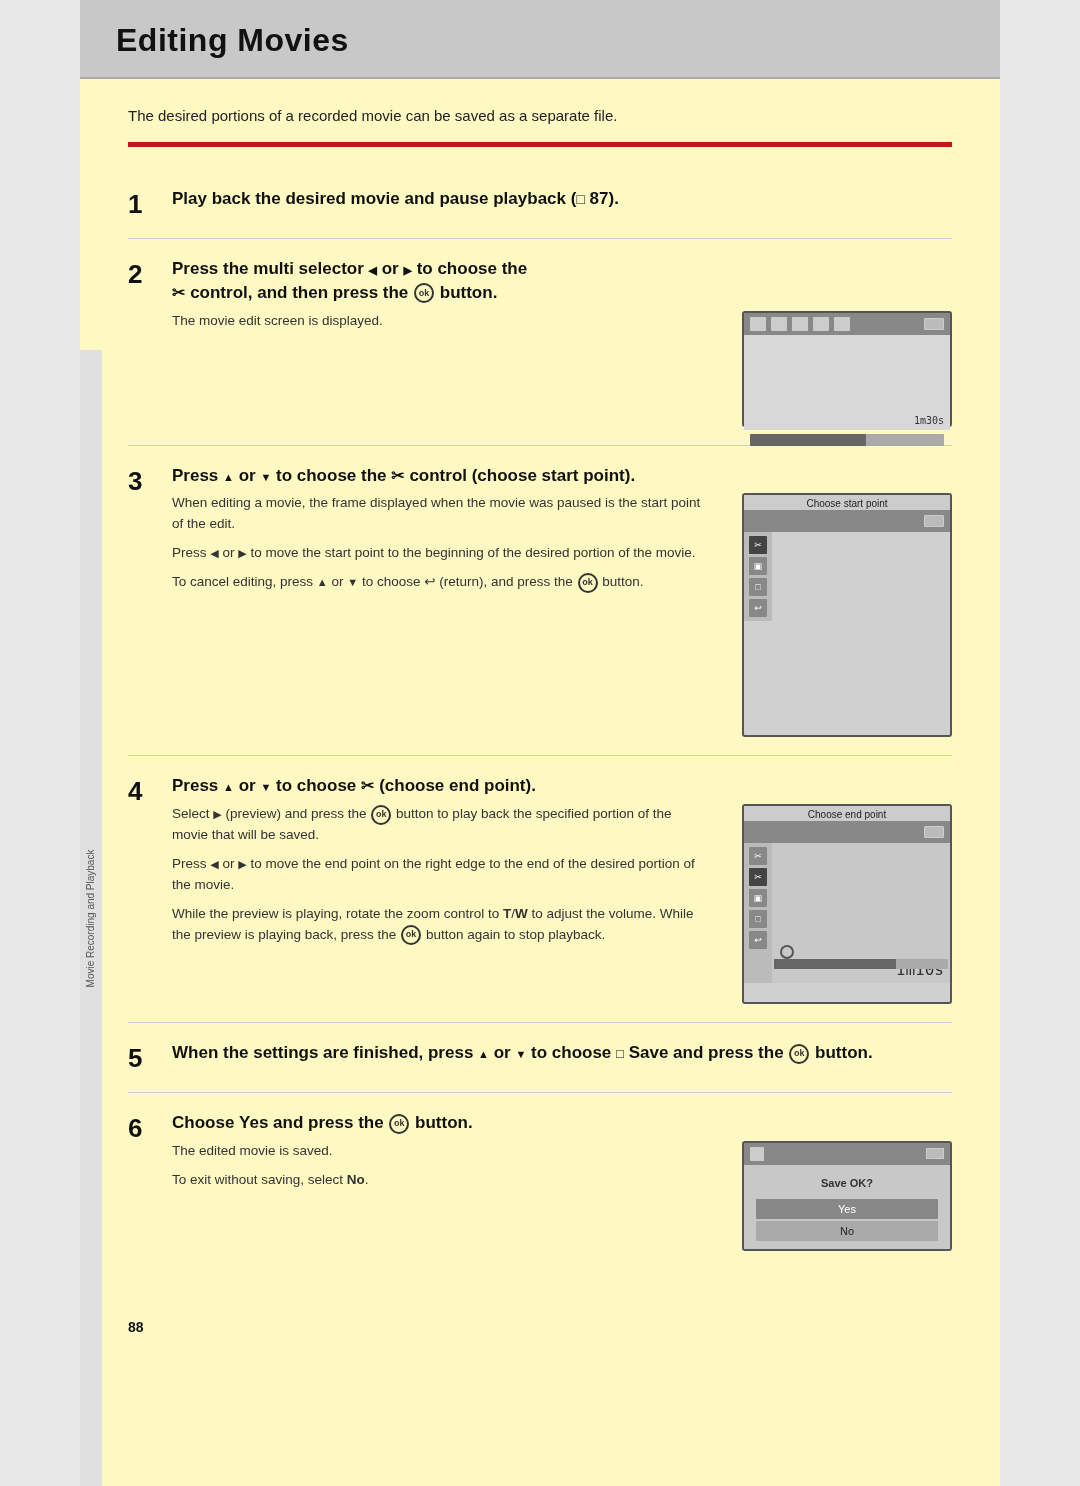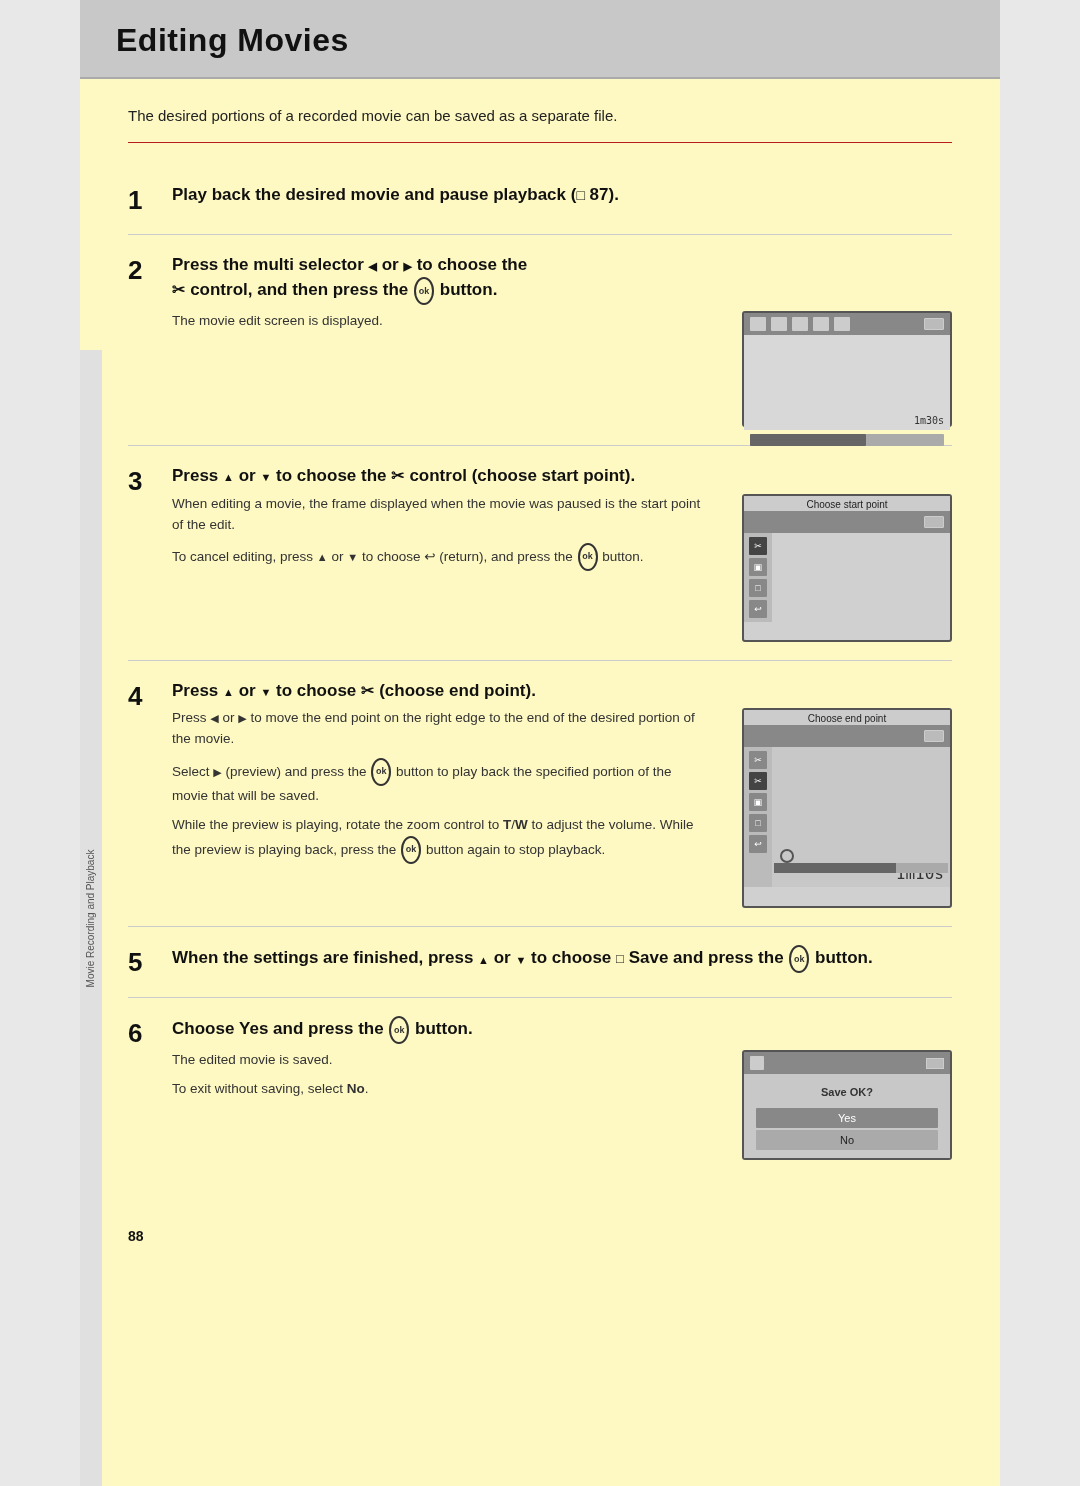--- a/index.html
+++ b/index.html
@@ -31,21 +31,21 @@
       color: #111;
       letter-spacing: 0.5px;
     }
     .content {
       padding: 28px 48px 40px 48px;
     }
     .intro-text {
       font-size: 15px;
       color: #222;
       margin-bottom: 22px;
-      border-bottom: 1px solid #b91c1c;
+      border-bottom: 5px solid #b91c1c;
       padding-bottom: 18px;
     }
     .step {
       display: flex;
       margin-bottom: 0;
       border-bottom: 1px solid #ccc;
       padding: 18px 0 18px 0;
     }
     .step-number {
       font-size: 26px;
@@ -92,21 +92,21 @@
       background: #d0d0d0;
       position: relative;
       border-radius: 3px;
     }
     .camera-screen-1 {
       width: 210px;
       height: 116px;
     }
     .camera-screen-2 {
       width: 210px;
-      height: 148px;
+      height: 244px;
     }
     .camera-screen-3 {
       width: 210px;
       height: 200px;
     }
     .screen-toolbar {
       background: #888;
       height: 22px;
       display: flex;
       align-items: center;
@@ -171,21 +171,21 @@
       display: flex;
     }
     .screen-content-area {
       flex: 1;
       background: #c8c8c8;
       min-height: 140px;
       position: relative;
     }
     .circle-ok {
       width: 20px;
-      height: 28px;
+      height: 20px;
       border-radius: 50%;
       border: 2px solid #333;
       display: inline-flex;
       align-items: center;
       justify-content: center;
       font-size: 9px;
       font-weight: 900;
       color: #333;
       vertical-align: middle;
       margin: 0 1px;
@@ -313,20 +313,21 @@
 
     <div class="step">
       <div class="step-number">3</div>
       <div class="step-content">
         <div class="step-header">
           Press <span class="arrow-up"></span> or <span class="arrow-down"></span> to choose the <span style="font-size:16px;">✂</span> control (choose start point).
         </div>
         <div class="step-body">
           <div class="step-text">
             <p>When editing a movie, the frame displayed when the movie was paused is the start point of the edit.</p>
+            <p>Press <span class="arrow-left"></span> or <span class="arrow-right"></span> to move the start point to the beginning of the desired portion of the movie.</p>
             <p>To cancel editing, press <span class="arrow-up"></span> or <span class="arrow-down"></span> to choose ↩ (return), and press the <span class="circle-ok">ok</span> button.</p>
           </div>
           <div class="screen-img">
             <div class="camera-screen camera-screen-2">
               <div class="screen-label">Choose start point</div>
               <div class="screen-toolbar">
                 <span class="toolbar-battery"></span>
               </div>
               <div class="screen-with-sidebar">
                 <div class="sidebar-icons">
@@ -343,22 +344,22 @@
     </div>
 
     <div class="step">
       <div class="step-number">4</div>
       <div class="step-content">
         <div class="step-header">
           Press <span class="arrow-up"></span> or <span class="arrow-down"></span> to choose <span style="font-size:16px;">✂</span> (choose end point).
         </div>
         <div class="step-body">
           <div class="step-text">
+            <p>Select <span class="arrow-right" style="font-size:10px;"></span> (preview) and press the <span class="circle-ok">ok</span> button to play back the specified portion of the movie that will be saved.</p>
             <p>Press <span class="arrow-left"></span> or <span class="arrow-right"></span> to move the end point on the right edge to the end of the desired portion of the movie.</p>
-            <p>Select <span class="arrow-right" style="font-size:10px;"></span> (preview) and press the <span class="circle-ok">ok</span> button to play back the specified portion of the movie that will be saved.</p>
             <p>While the preview is playing, rotate the zoom control to <strong>T</strong>/<strong>W</strong> to adjust the volume. While the preview is playing back, press the <span class="circle-ok">ok</span> button again to stop playback.</p>
           </div>
           <div class="screen-img">
             <div class="camera-screen camera-screen-3">
               <div class="screen-label">Choose end point</div>
               <div class="screen-toolbar">
                 <span class="toolbar-battery"></span>
               </div>
               <div class="screen-with-sidebar">
                 <div class="sidebar-icons">

